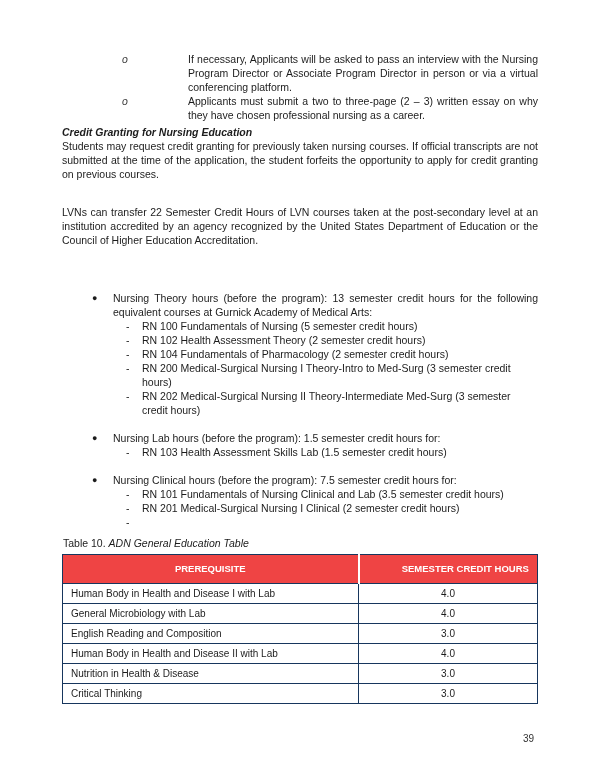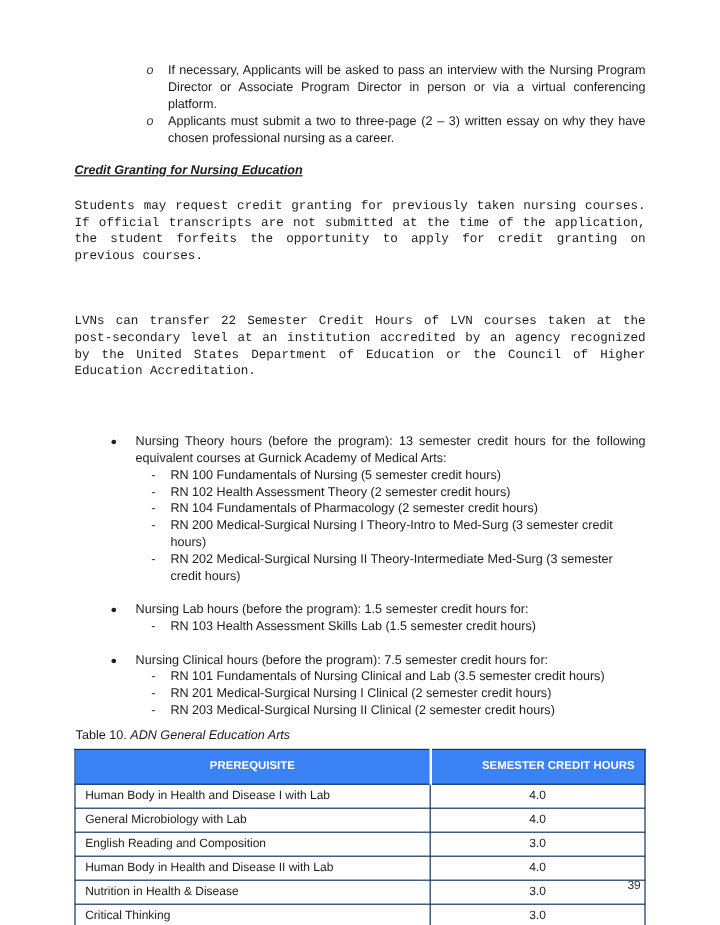--- a/index.html
+++ b/index.html
@@ -9,45 +9,45 @@
     margin:0 auto;overflow:hidden;box-sizing:border-box;
   }
   .content{
     position:absolute;top:52px;left:62px;width:476px;
     font-size:10.5px;line-height:14px;
   }
   
   .olist{margin-left:60px;}
   .o-item{display:flex;}
   .o-marker{flex:0 0 18px;font-style:italic;color:#3a3a3a;}
-  .o-text{flex:1;text-align:justify;}
+  .o-text{flex:1;text-align:justify;margin-left:48px;}
   
-  .heading{font-weight:bold;font-style:italic;margin-top:13px;text-decoration:underline;}
-  .para{text-align:justify;margin-top:16px;font-family:Liberation Mono, monospace;}
+  .heading{font-weight:bold;font-style:italic;margin-top:3px;}
+  .para{text-align:justify;margin-top:0;}
   .gap-s{height:13px;}
   .gap-m{height:14px;}
   .gap-l{height:21px;}
   
   .bullet-item{display:flex;}
   .bullet-marker{flex:0 0 21px;margin-left:30px;font-size:9px;line-height:14px;}
   .bullet-text{flex:1;text-align:justify;}
   .dash-item{display:flex;}
   .dash-marker{flex:0 0 16px;margin-left:64px;}
   .dash-text{flex:1;}
   
   .tbl-caption{margin:7px 0 4px 1px;}
   .tbl-caption .cap-title{font-style:italic;}
   table.credit{
     width:475px;border-collapse:collapse;table-layout:fixed;
     font-size:10px;border:1px solid #17365d;
   }
   table.credit col.c1{width:296px;}
   table.credit col.c2{width:179px;}
   table.credit th{
-    background:#3b82f6;color:#ffffff;font-weight:bold;font-size:9.5px;
+    background:#ef4444;color:#ffffff;font-weight:bold;font-size:9.5px;
     height:24px;text-align:center;padding:2px 4px;border:1px solid #17365d;
   }
   table.credit th.col2,
   table.credit .total-row td.col2{border-left:2px solid #ffffff;padding-left:38px;}
   table.credit td{
     border:1px solid #17365d;height:15px;padding:2px 8px;
   }
   table.credit td.col2{text-align:center;padding:2px 4px;}
   .page-number{
     position:absolute;right:66px;bottom:27px;font-size:10px;color:#333;
@@ -121,25 +121,24 @@
     <div class="dash-item">
       <span class="dash-marker">-</span>
       <span class="dash-text">RN 101 Fundamentals of Nursing Clinical and Lab (3.5 semester credit hours)</span>
     </div>
     <div class="dash-item">
       <span class="dash-marker">-</span>
       <span class="dash-text">RN 201 Medical-Surgical Nursing I Clinical (2 semester credit hours)</span>
     </div>
     <div class="dash-item">
       <span class="dash-marker">-</span>
-      <span class="dash-text">RN 203 Medical-Surgical Nursing II Clinical (2 semester credit hours)</span>
     </div>
 
     <div class="tbl-caption">
-      <span class="cap-prefix">Table 10. </span><span class="cap-title">ADN General Education Arts</span>
+      <span class="cap-prefix">Table 10. </span><span class="cap-title">ADN General Education Table</span>
     </div>
 
     <table class="credit">
       <colgroup>
           <col class="c1">
           <col class="c2">
         </colgroup>
       <thead>
         <tr>
           <th class="col1">PREREQUISITE</th>

